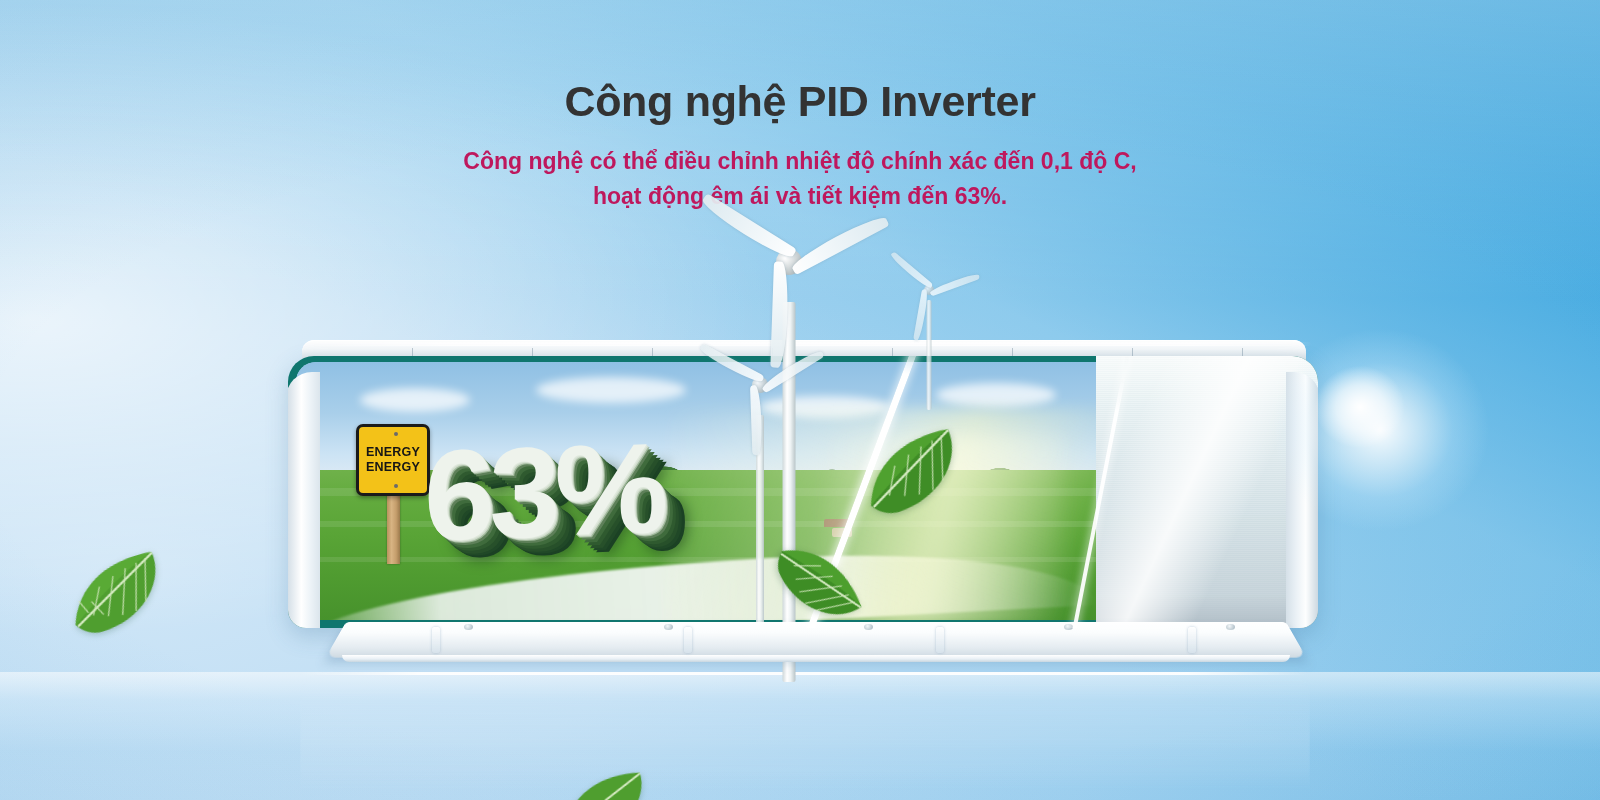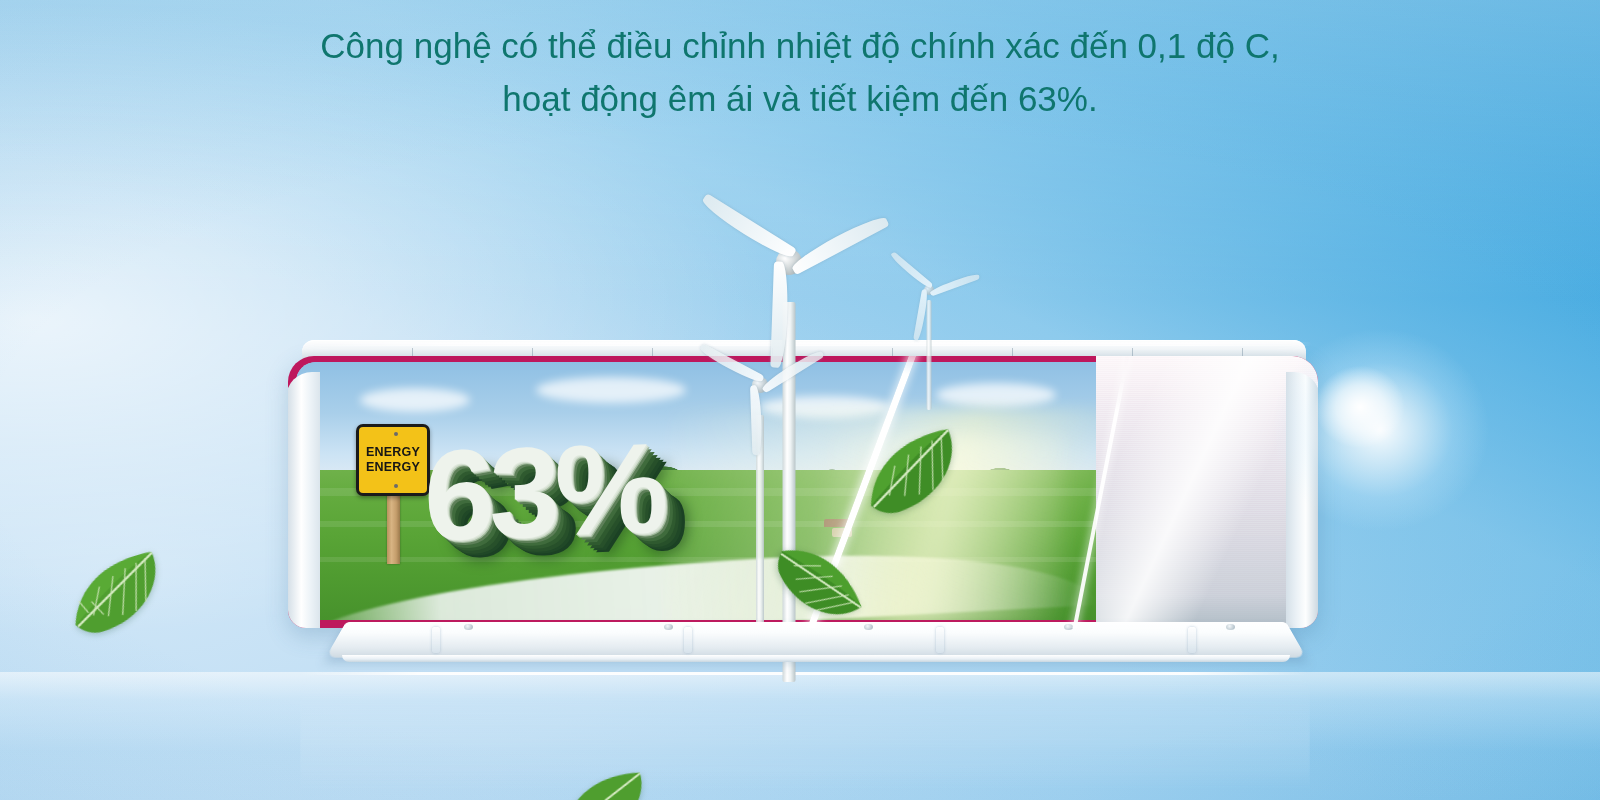--- a/index.html
+++ b/index.html
@@ -42,21 +42,21 @@
 
   
   .head{ position:absolute; left:0; top:0; width:1600px; text-align:center; }
   .title{
     margin-top:77px;
     font-size:43px; font-weight:700; letter-spacing:-.3px;
     color:#333333; line-height:1.12;
   }
   .sub{
     margin-top:19px;
-    font-size:35px; font-weight:400; color:#0f766e; line-height:1.52;
+    font-size:23px; font-weight:700; color:#be185d; line-height:1.52;
   }
 
   
   #ac{ position:absolute; left:288px; top:340px; width:1030px; height:340px; }
 
   
   .ac-top{
     position:absolute; left:14px; top:0; width:1004px; height:22px;
     border-radius:12px 12px 3px 3px;
     background:linear-gradient(180deg,#ffffff 0%,#f5f8fa 40%,#dfe7ec 78%,#cbd6de 100%);
@@ -70,21 +70,21 @@
     position:absolute; left:20px; top:2px; width:990px; height:4px;
     background:linear-gradient(90deg, rgba(255,255,255,0),rgba(255,255,255,.95) 12%, rgba(255,255,255,.95) 88%, rgba(255,255,255,0));
     border-radius:3px;
   }
 
   
   .ac-body{
     position:absolute; left:0; top:16px; width:1030px; height:272px;
     border-radius:26px 26px 18px 18px;
     overflow:hidden;
-    background:#be185d;
+    background:#0f766e;
     box-shadow:0 8px 22px rgba(60,110,150,.25);
   }
 
   
   .panel-img{
     position:absolute; left:8px; top:6px; width:800px; height:258px;
     border-radius:20px 0 0 6px;
     overflow:hidden;
     background:linear-gradient(180deg,#9cc6e6 0%,#bfdcf0 22%,#cfe7f5 34%, #8fbf63 40%, #6fae4a 52%, #5aa53c 72%, #4e9c35 100%);
   }
@@ -296,20 +296,21 @@
 <div id="stage">
 
   <div class="bg-base"></div>
   <div class="bg-tr"></div>
   <div class="bg-bl-soft"></div>
   <div class="bg-topfade"></div>
   <div class="bg-vign"></div>
   <div class="floor"></div>
 
   <div class="head">
+    <div class="title">Công nghệ PID Inverter</div>
     <div class="sub">Công nghệ có thể điều chỉnh nhiệt độ chính xác đến 0,1 độ C,</div>
     <div class="sub" style="margin-top:0">hoạt động êm ái và tiết kiệm đến 63%.</div>
   </div>
 
   <div class="leaf" style="left:62px; top:556px; transform:rotate(-17deg);">
     <svg width="108" height="74" viewBox="0 0 108 74">
       <path d="M6 56 C 18 22, 52 2, 100 8 C 104 40, 72 70, 30 70 C 20 70, 11 64, 6 56 Z" fill="#4f9e2f"></path>
       <path d="M6 56 C 18 22, 52 2, 100 8 C 78 14, 40 34, 6 56 Z" fill="#5cae38" opacity=".75"></path>
       <path d="M8 58 L100 9" stroke="#d6ebc3" stroke-width="2.2" fill="none"></path>
       <g stroke="#cfe6ba" stroke-width="1.3" fill="none" opacity=".85">

